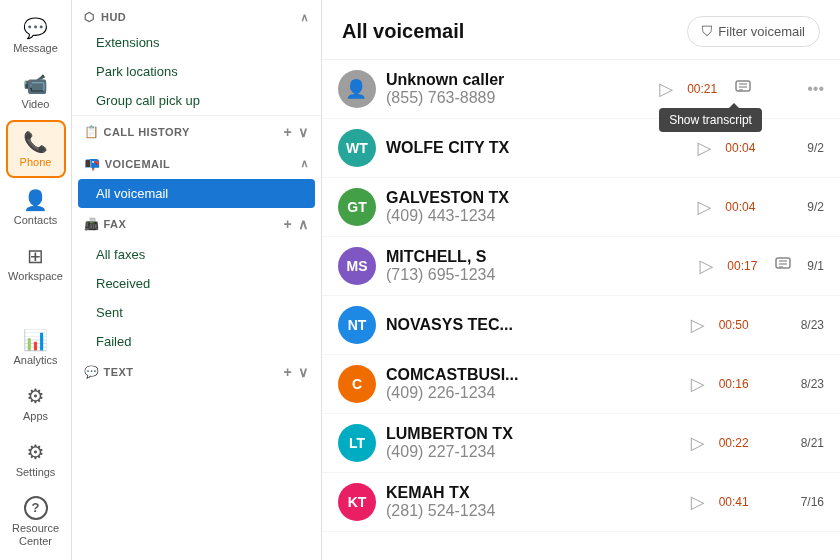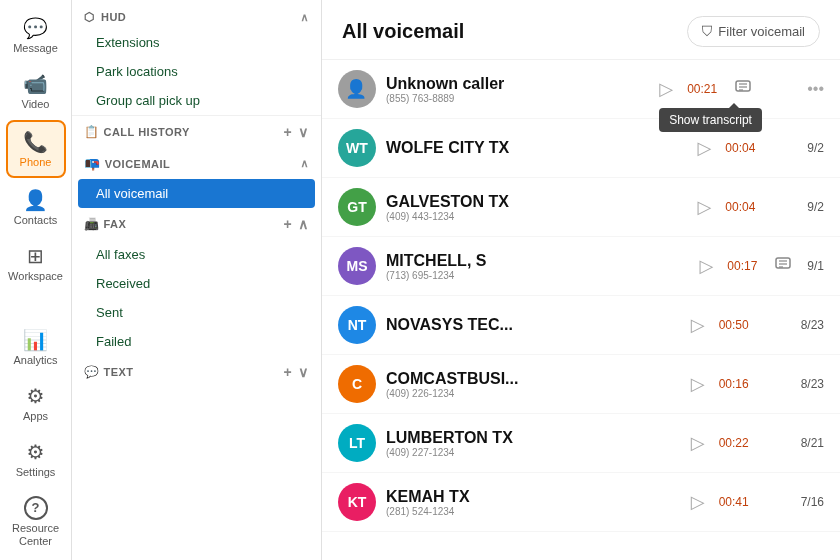--- a/index.html
+++ b/index.html
@@ -133,21 +133,21 @@
       align-items: center;
       justify-content: center;
       font-size: 14px;
       font-weight: 600;
       color: #fff;
       flex-shrink: 0;
       margin-right: 10px;
     }
     .vm-info { flex: 1; min-width: 0; }
     .vm-name { font-size: 16px; font-weight: 600; color: #111; }
-    .vm-phone { font-size: 10px; color: #888; }
+    .vm-phone { font-size: 16px; color: #888; }
     .vm-play { color: #aaa; margin: 0 14px; font-size: 18px; cursor: pointer; }
     .vm-duration { font-size: 12px; color: #c2410c; width: 32px; }
     .vm-transcript-icon { color: #aaa; margin: 0 16px; font-size: 16px; cursor: pointer; }
     .vm-date { font-size: 12px; color: #555; margin-left: auto; white-space: nowrap; }
     .vm-more { color: #aaa; margin-left: 10px; cursor: pointer; font-size: 16px; }
 
     
     .tooltip-container { position: relative; display: inline-block; }
     .tooltip {
       position: absolute;

